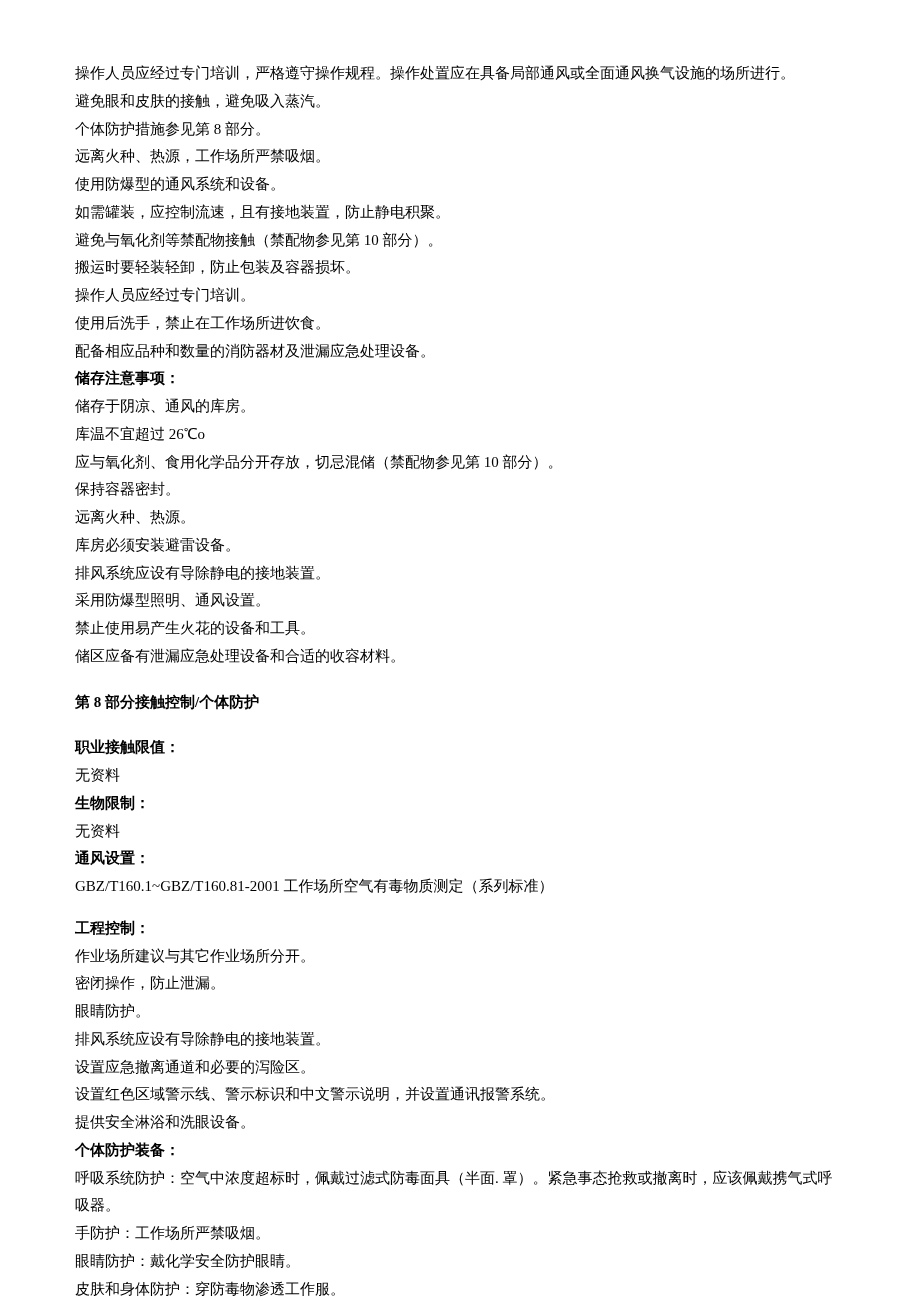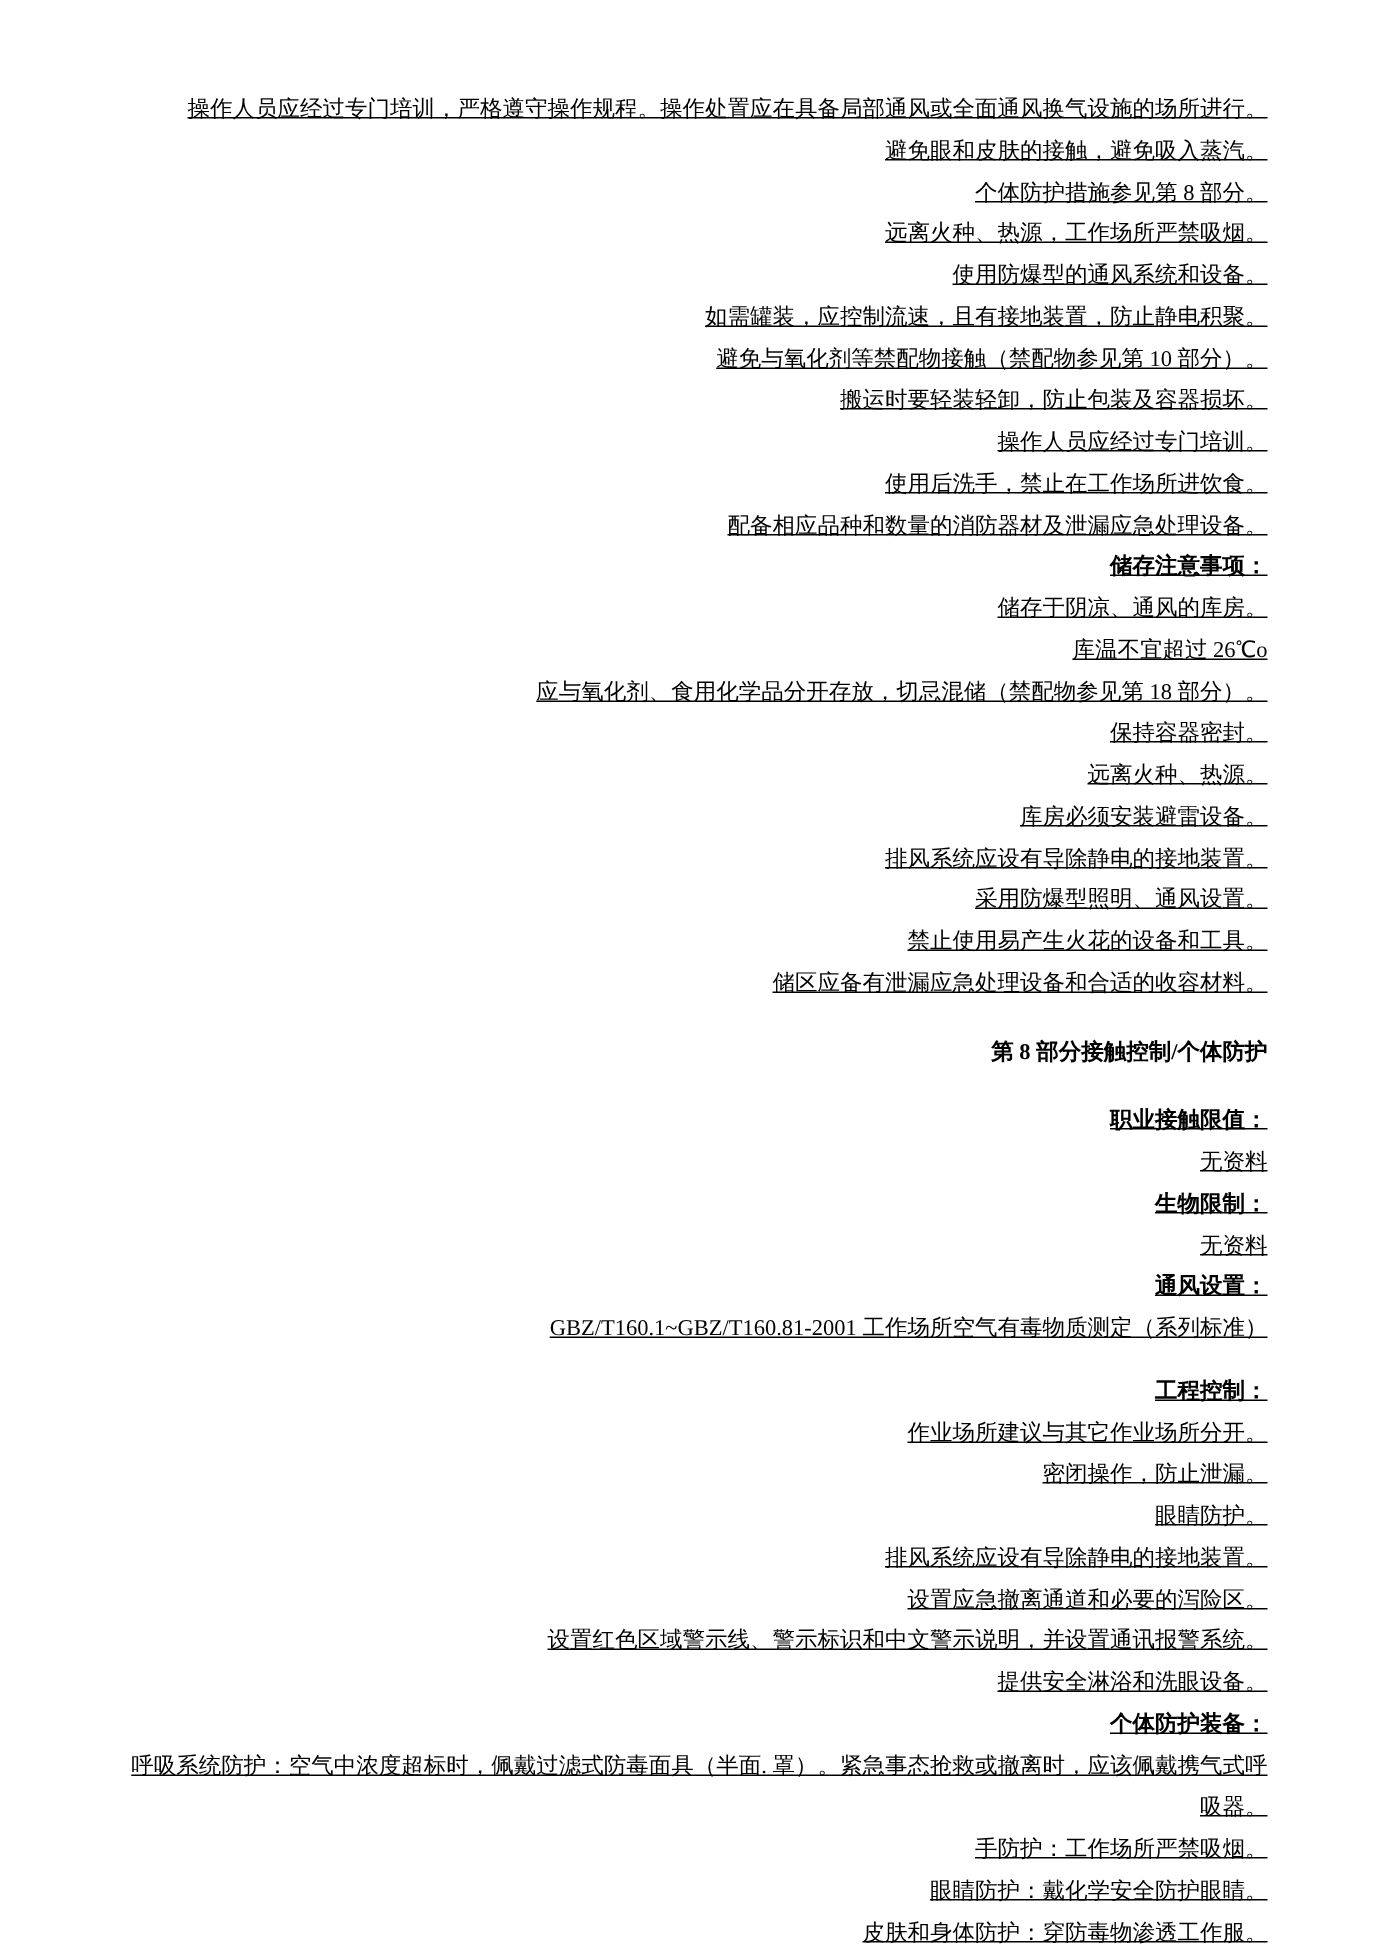--- a/index.html
+++ b/index.html
@@ -8,29 +8,28 @@
       line-height: 1.85;
       color: #000;
       background: #fff;
       width: 920px;
       margin: 0;
       padding: 60px 75px 60px 75px;
       box-sizing: border-box;
     }
     .para {
       margin: 0;
-      text-align: right;
-      text-decoration: underline;
+      text-align: left;
     }
     .bold {
       font-weight: bold;
     }
     .section-title {
       font-weight: bold;
-      text-align: right;
+      text-align: left;
       margin: 18px 0 18px 0;
     }
     .spacer {
       height: 14px;
     }
   </style>
 </head>
 <body>
 
 <div class="para">操作人员应经过专门培训，严格遵守操作规程。操作处置应在具备局部通风或全面通风换气设施的场所进行。</div>
@@ -41,21 +40,21 @@
 <div class="para">如需罐装，应控制流速，且有接地装置，防止静电积聚。</div>
 <div class="para">避免与氧化剂等禁配物接触（禁配物参见第 10 部分）。</div>
 <div class="para">搬运时要轻装轻卸，防止包装及容器损坏。</div>
 <div class="para">操作人员应经过专门培训。</div>
 <div class="para">使用后洗手，禁止在工作场所进饮食。</div>
 <div class="para">配备相应品种和数量的消防器材及泄漏应急处理设备。</div>
 
 <div class="para bold">储存注意事项：</div>
 <div class="para">储存于阴凉、通风的库房。</div>
 <div class="para">库温不宜超过 26℃o</div>
-<div class="para">应与氧化剂、食用化学品分开存放，切忌混储（禁配物参见第 18 部分）。</div>
+<div class="para">应与氧化剂、食用化学品分开存放，切忌混储（禁配物参见第 10 部分）。</div>
 <div class="para">保持容器密封。</div>
 <div class="para">远离火种、热源。</div>
 <div class="para">库房必须安装避雷设备。</div>
 <div class="para">排风系统应设有导除静电的接地装置。</div>
 <div class="para">采用防爆型照明、通风设置。</div>
 <div class="para">禁止使用易产生火花的设备和工具。</div>
 <div class="para">储区应备有泄漏应急处理设备和合适的收容材料。</div>
 
 <div class="section-title">第 8 部分接触控制/个体防护</div>
 

